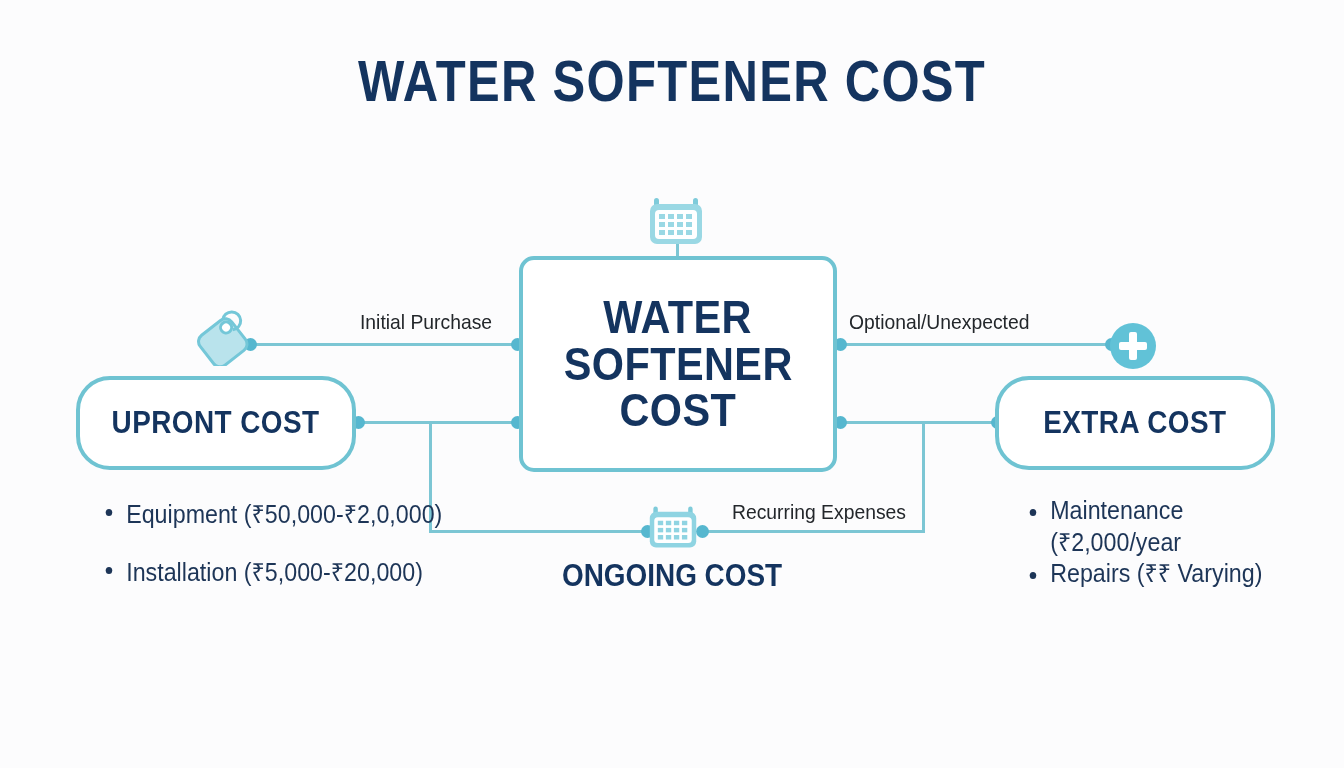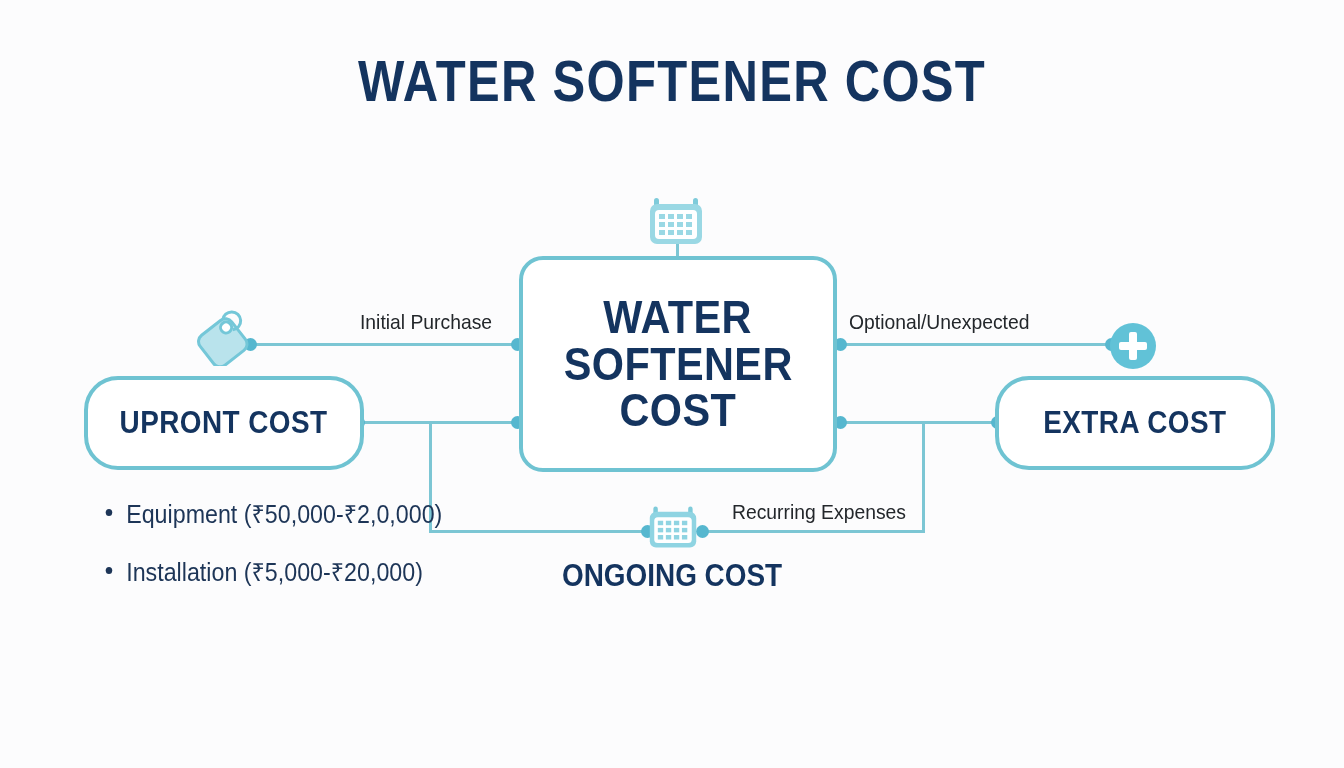--- a/index.html
+++ b/index.html
@@ -36,32 +36,32 @@
     background:#ffffff;
     display:flex;
     align-items:center;
     justify-content:center;
     color:#14345f;
     font-weight:700;
     letter-spacing:0.5px;
   }
   #center-node{
     left:519px;top:256px;width:318px;height:216px;
-    border-radius:24px;
+    border-radius:15px;
     flex-direction:column;
     line-height:1.02;
   }
   #center-node .cline{
     font-size:46px;
     transform:scaleX(0.9);
     white-space:nowrap;
     color:#14345f;
   }
   #left-node{
-    left:84px;top:376px;width:280px;height:94px;
+    left:76px;top:376px;width:280px;height:94px;
     font-size:31px;
   }
   #right-node{
     left:995px;top:376px;width:280px;height:94px;
     font-size:31px;
   }
   .node .nlabel{transform:scaleX(0.9);white-space:nowrap;}
 
   
   .hline{background:#7cc6d4;height:3px;}
@@ -238,17 +238,22 @@
 
   <div class="abs node" id="right-node">
     <span class="nlabel">EXTRA COST</span>
   </div>
 
   <ul class="abs blist" id="left-list">
     <li><span class="bdot"></span><span>Equipment (₹50,000-₹2,0,000)</span></li>
     <li><span class="bdot"></span><span>Installation (₹5,000-₹20,000)</span></li>
   </ul>
 
+  <ul class="abs blist" id="right-list">
+    <li><span class="bdot"></span><span>Maintenance</span></li>
+    <li class="cont"><span>(₹2,000/year</span></li>
+    <li><span class="bdot"></span><span>Repairs (₹₹ Varying)</span></li>
+  </ul>
 
   <div class="abs sub-head" id="ongoing-head">ONGOING COST</div>
 
 
 </div>
 
 </body></html>

